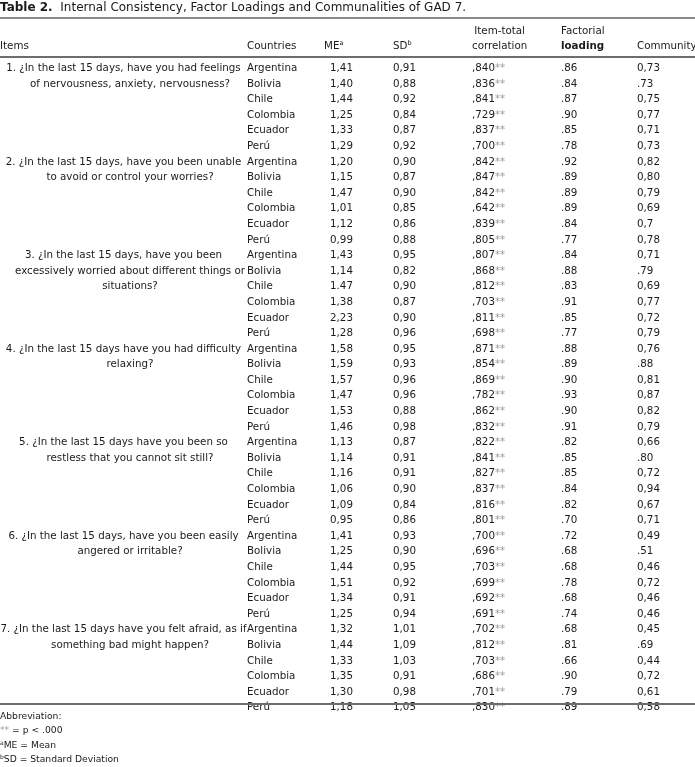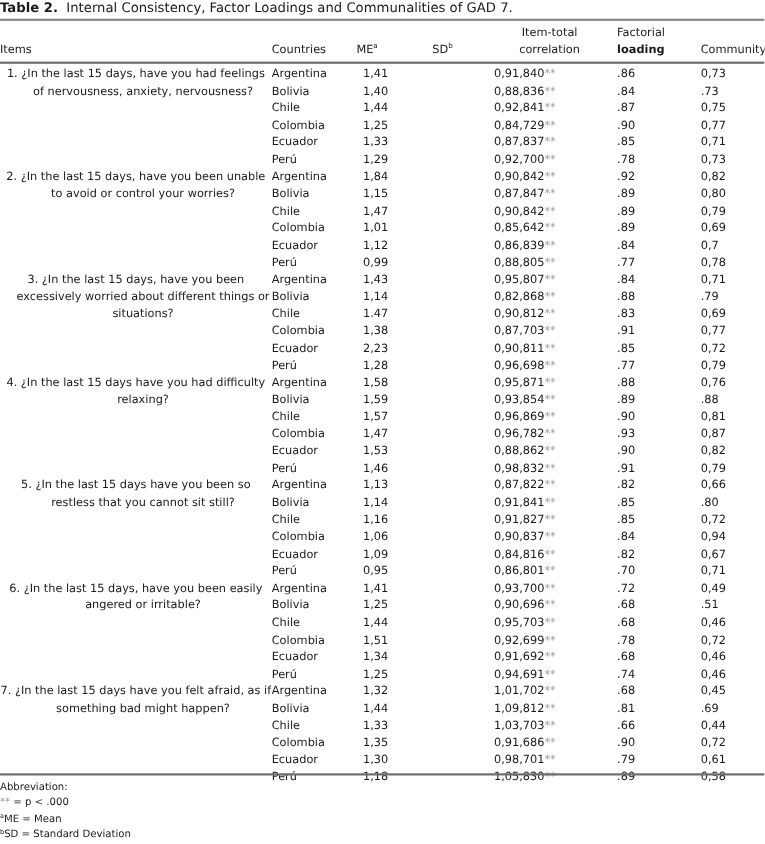--- a/index.html
+++ b/index.html
@@ -25,21 +25,21 @@
 
   table.data {
     position: absolute; left: 0; top: 60px;
     border-collapse: collapse;
     font-size: 10.3px;
   }
   table.data td { padding: 0; height: 15.6px; line-height: 15.6px; vertical-align: top; white-space: nowrap; }
   td.item { width: 247px; white-space: normal !important; line-height: 15.6px; text-align: center; }
   td.country { width: 83px; }
   td.me { width: 63px; }
-  td.sd { width: 79px; text-align: right; }
+  td.sd { width: 79px; }
   td.itc { width: 89px; }
   td.fl { width: 76px; }
   td.comm { width: 58px; }
   .item-text { display: block; padding-left: 13px; text-indent: -13px; }
   .stars { color: #9a9a9a; }
 
   .notes { position: absolute; left: 0; top: 709px; font-size: 9.2px; line-height: 14.3px; }
   .notes sup { font-size: 6px; vertical-align: 3px; line-height: 0; }
   .notes .stars2 { color: #9a9a9a; }
 </style>
@@ -120,21 +120,21 @@
         <td class="sd"><span>0,92</span></td>
         <td class="itc"><span>,700</span><span class="stars">**</span></td>
         <td class="fl"><span>.78</span></td>
         <td class="comm"><span>0,73</span></td>
       </tr>
       <tr>
         <td class="item" rowspan="6">
           <span class="item-text">2. ¿In the last 15 days, have you been unable to avoid or control your worries?</span>
         </td>
         <td class="country"><span>Argentina</span></td>
-        <td class="me"><span>1,84</span></td>
+        <td class="me"><span>1,20</span></td>
         <td class="sd"><span>0,90</span></td>
         <td class="itc"><span>,842</span><span class="stars">**</span></td>
         <td class="fl"><span>.92</span></td>
         <td class="comm"><span>0,82</span></td>
       </tr>
       <tr>
         <td class="country"><span>Bolivia</span></td>
         <td class="me"><span>1,15</span></td>
         <td class="sd"><span>0,87</span></td>
         <td class="itc"><span>,847</span><span class="stars">**</span></td>

